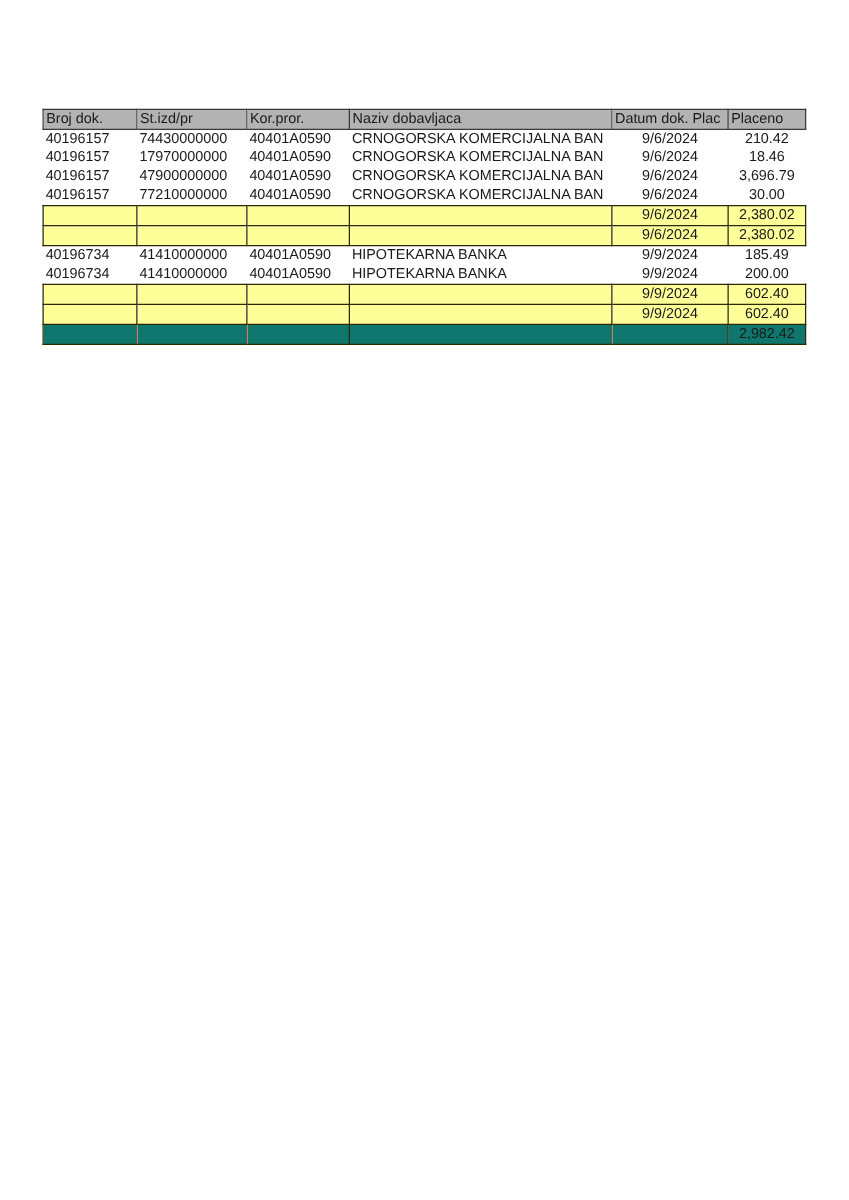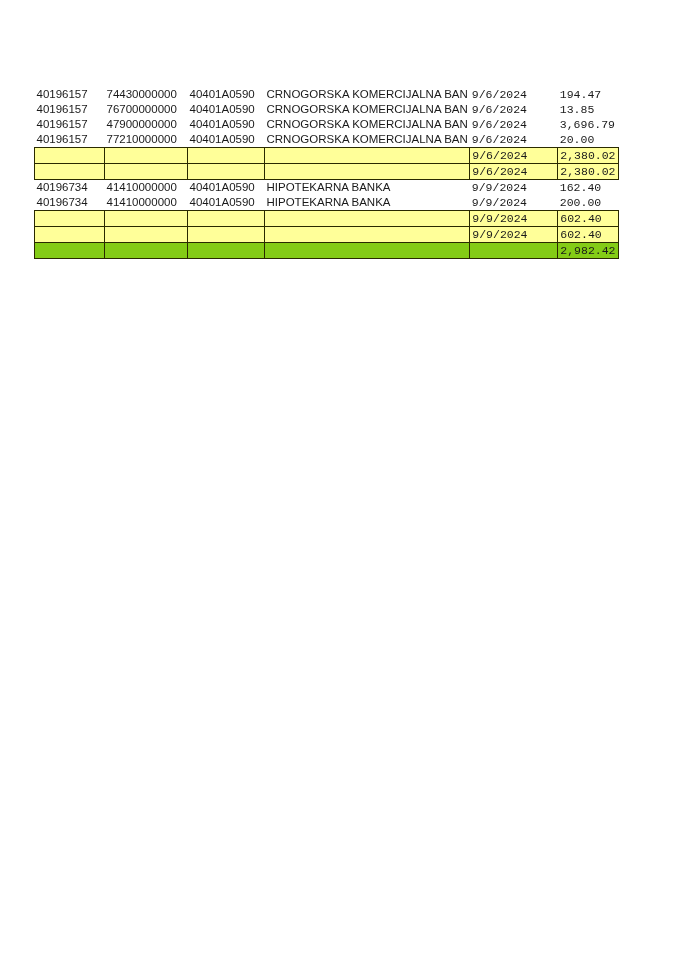--- a/index.html
+++ b/index.html
@@ -36,77 +36,85 @@
       border: 1px solid #3a3a3a;
       height: 15px;
       color: #1a1a1a;
     }
     .sheet tr.subtotal td {
       background: #ffff99;
       border: 1px solid #2a2a00;
       height: 15px;
     }
     .sheet tr.grand td {
-      background: #84cc16;
+      background: #0f766e;
       border: 1px solid #2a2a00;
       height: 15px;
     }
-    .num { text-align: left; font-family: Liberation Mono, monospace; }
+    .num { text-align: center; }
     .c1 { width: 70px; }
     .c2 { width: 83px; }
     .c3 { width: 77px; }
     .c4 { width: 205px; }
     .c5 { width: 88px; }
     .c6 { width: 57px; }
   </style>
 </head>
 <body>
 
 <table class="sheet">
   <colgroup>
     <col class="c1">
       <col class="c2">
       <col class="c3">
       <col class="c4">
       <col class="c5">
       <col class="c6">
   </colgroup>
   <tbody>
+    <tr class="header">
+      <td class="c1">Broj dok.</td>
+      <td class="c2">St.izd/pr</td>
+      <td class="c3">Kor.pror.</td>
+      <td class="c4">Naziv dobavljaca</td>
+      <td class="c5">Datum dok. Plac</td>
+      <td class="c6">Placeno</td>
+    </tr>
 
     <tr class="data">
       <td>40196157</td>
       <td>74430000000</td>
       <td>40401A0590</td>
       <td>CRNOGORSKA KOMERCIJALNA BAN</td>
       <td class="num">9/6/2024</td>
-      <td class="num">194.47</td>
+      <td class="num">210.42</td>
     </tr>
     <tr class="data">
       <td>40196157</td>
-      <td>76700000000</td>
+      <td>17970000000</td>
       <td>40401A0590</td>
       <td>CRNOGORSKA KOMERCIJALNA BAN</td>
       <td class="num">9/6/2024</td>
-      <td class="num">13.85</td>
+      <td class="num">18.46</td>
     </tr>
     <tr class="data">
       <td>40196157</td>
       <td>47900000000</td>
       <td>40401A0590</td>
       <td>CRNOGORSKA KOMERCIJALNA BAN</td>
       <td class="num">9/6/2024</td>
       <td class="num">3,696.79</td>
     </tr>
     <tr class="data">
       <td>40196157</td>
       <td>77210000000</td>
       <td>40401A0590</td>
       <td>CRNOGORSKA KOMERCIJALNA BAN</td>
       <td class="num">9/6/2024</td>
-      <td class="num">20.00</td>
+      <td class="num">30.00</td>
     </tr>
 
     <tr class="subtotal">
       <td></td>
       <td></td>
       <td></td>
       <td></td>
       <td class="num">9/6/2024</td>
       <td class="num">2,380.02</td>
     </tr>
@@ -118,21 +126,21 @@
       <td class="num">9/6/2024</td>
       <td class="num">2,380.02</td>
     </tr>
 
     <tr class="data">
       <td>40196734</td>
       <td>41410000000</td>
       <td>40401A0590</td>
       <td>HIPOTEKARNA BANKA</td>
       <td class="num">9/9/2024</td>
-      <td class="num">162.40</td>
+      <td class="num">185.49</td>
     </tr>
     <tr class="data">
       <td>40196734</td>
       <td>41410000000</td>
       <td>40401A0590</td>
       <td>HIPOTEKARNA BANKA</td>
       <td class="num">9/9/2024</td>
       <td class="num">200.00</td>
     </tr>
 

